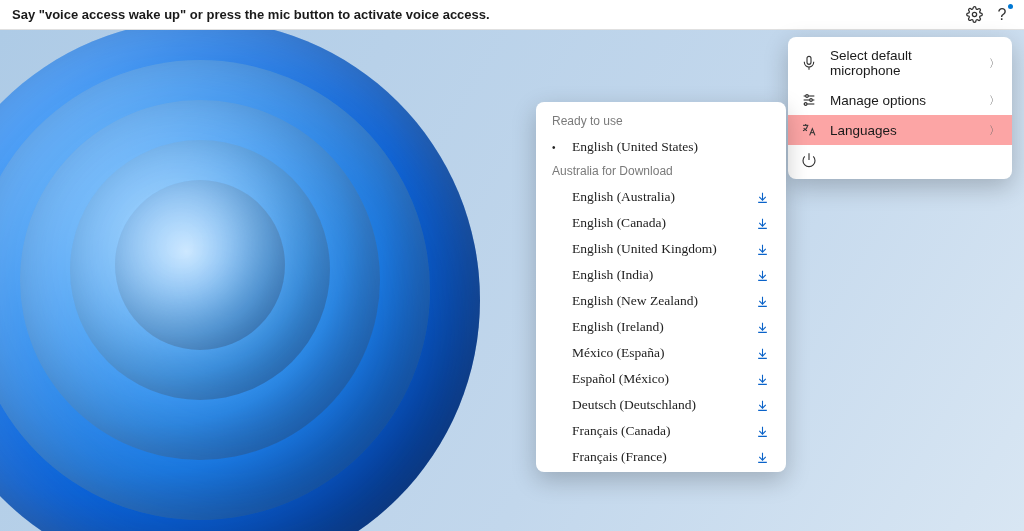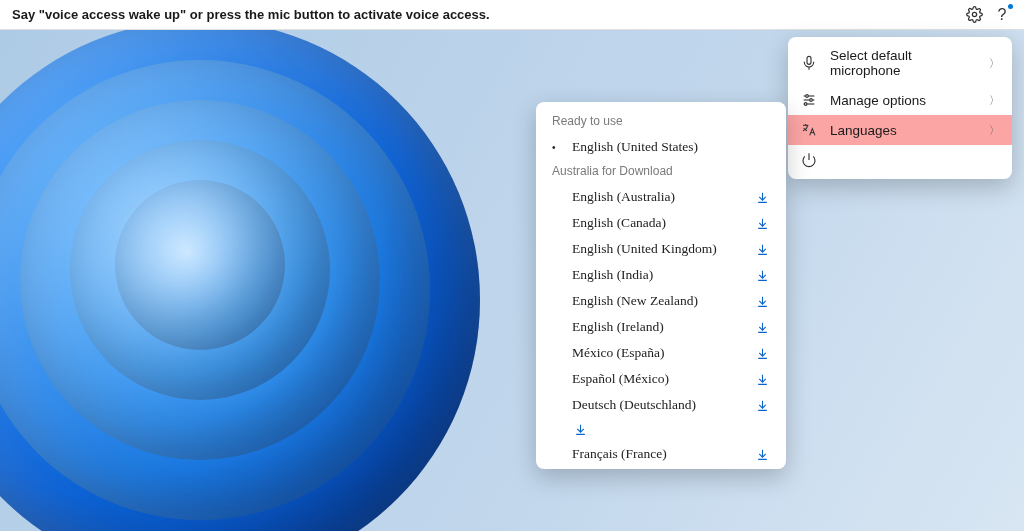--- a/index.html
+++ b/index.html
@@ -269,20 +269,21 @@
         <span class="dl">
           <svg width="13" height="13" viewBox="0 0 24 24" fill="none" stroke="currentColor" stroke-width="2">
             <line x1="12" y1="3" x2="12" y2="17"></line>
             <polyline points="6 11 12 17 18 11"></polyline>
             <line x1="4" y1="21" x2="20" y2="21"></line>
           </svg>
         </span>
       </div>
       <div class="lang-row">
         <span class="bullet"></span>
+        <span class="lname">Français (Canada)</span>
         <span class="dl">
           <svg width="13" height="13" viewBox="0 0 24 24" fill="none" stroke="currentColor" stroke-width="2">
             <line x1="12" y1="3" x2="12" y2="17"></line>
             <polyline points="6 11 12 17 18 11"></polyline>
             <line x1="4" y1="21" x2="20" y2="21"></line>
           </svg>
         </span>
       </div>
       <div class="lang-row">
         <span class="bullet"></span>

